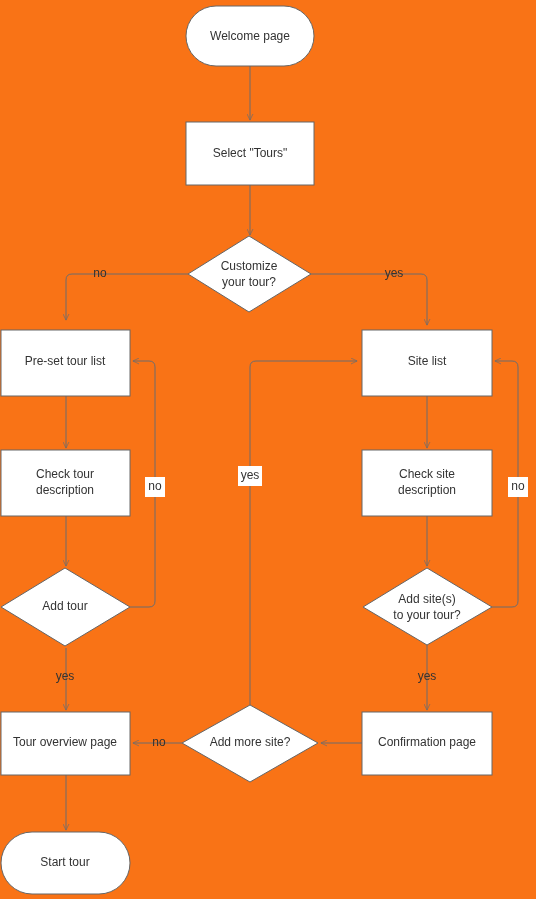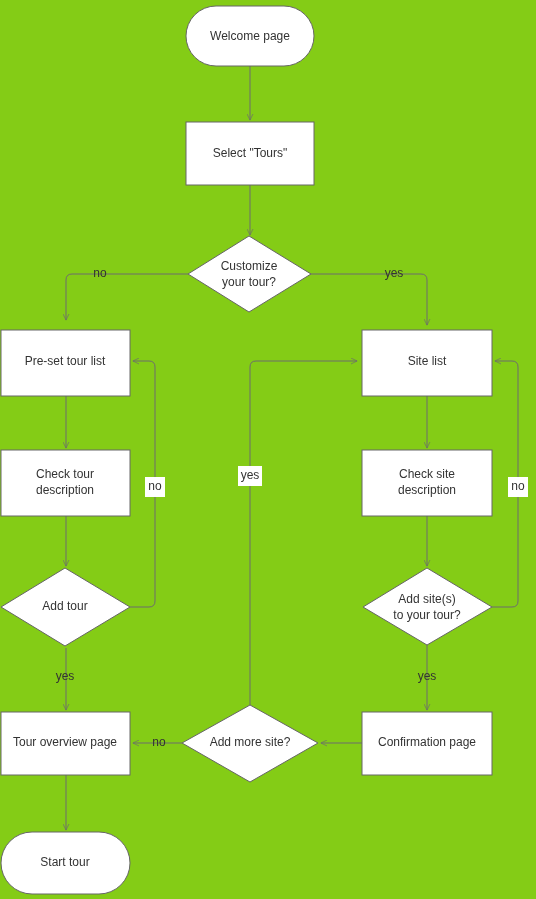--- a/index.html
+++ b/index.html
@@ -11,21 +11,21 @@
   body {
     width: 536px;
     height: 899px;
     font-family: "Liberation Sans", sans-serif;
     overflow: hidden;
   }
   #flow-root {
     position: relative;
     width: 536px;
     height: 899px;
-    background: #84cc16;
+    background: #f97316;
   }
   svg.flow-canvas {
     position: absolute;
     top: 0;
     left: 0;
     width: 536px;
     height: 899px;
     display: block;
   }
   .shape-stroke {

